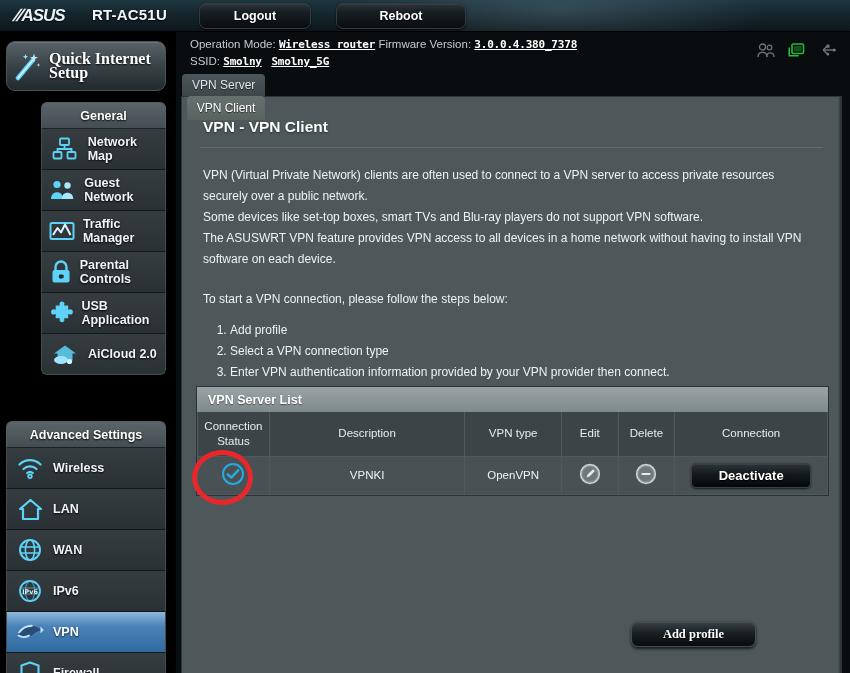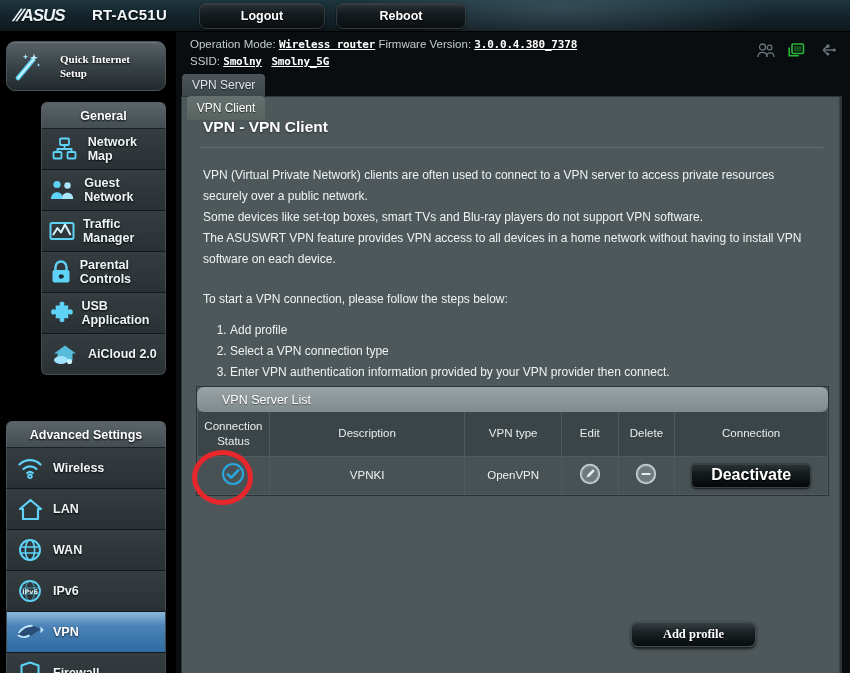--- a/index.html
+++ b/index.html
@@ -52,21 +52,21 @@
     border-radius: 7px;
     background: linear-gradient(180deg, #2b3439 0%, #161c20 40%, #0a0e11 100%);
     border: 1px solid #333b40;
     box-shadow: 0 1px 2px rgba(0,0,0,.8), inset 0 1px 0 rgba(255,255,255,.06);
     color: #fff;
     font-size: 12.5px; font-weight: bold;
     display: flex; align-items: center; justify-content: center;
     cursor: pointer;
     text-shadow: 0 1px 1px #000;
   }
-  #btn-logout { left: 199px; width: 126px; }
+  #btn-logout { left: 199px; width: 112px; }
   #btn-reboot { left: 336px; width: 130px; }
   #lang-select {
     position: absolute; left: 718px; top: 3px;
     width: 125px; height: 26px;
     border-radius: 7px;
     background: linear-gradient(180deg, #2b3439 0%, #161c20 40%, #0a0e11 100%);
     border: 1px solid #333b40;
     box-shadow: 0 1px 2px rgba(0,0,0,.8), inset 0 1px 0 rgba(255,255,255,.06);
     display: flex; align-items: center; justify-content: center;
     cursor: pointer;
@@ -140,24 +140,23 @@
     width: 160px; height: 50px;
     border-radius: 9px;
     background: linear-gradient(180deg, #596367 0%, #394246 50%, #222a2e 100%);
     border: 1px solid #4a5357;
     box-shadow: 0 1px 3px rgba(0,0,0,.9), inset 0 1px 0 rgba(255,255,255,.12);
     display: flex; align-items: center;
     cursor: pointer;
   }
   .qis-btn .qis-icon { width: 42px; display:flex; justify-content:center; }
   .qis-btn .qis-label {
-    font-size: 11px; font-weight: bold; color: #fff;
+    font-size: 16px; font-weight: bold; color: #fff;
     line-height: 14px; text-shadow: 0 1px 2px #000;
     font-family: "Liberation Serif", serif;
-    margin-left: 11px;
   }
 
   .nav-group { position: absolute; left: 6px; width: 160px; }
   #nav-general { top: 70px; padding-left: 35px; }
   #nav-advanced { top: 389px; }
 
   .group-title {
     height: 27px;
     border-radius: 6px 6px 0 0;
     background: linear-gradient(180deg, #5b6569 0%, #444d51 100%);
@@ -235,24 +234,23 @@
   
   .table-wrap {
     position: absolute; left: 14px; top: 289px;
     width: 633px;
     border: 1px solid #2b3336;
   }
   .table-title {
     height: 25px;
     background: linear-gradient(180deg, #9aa3a5 0%, #7f8a8c 100%);
     display: flex; align-items: center;
-    padding-left: 25px;
-    font-size: 12.5px; font-weight: normal; color: #fff;
+    padding-left: 11px;
+    font-size: 12.5px; font-weight: bold; color: #fff;
     text-shadow: 0 1px 1px rgba(0,0,0,.45);
-    border-radius: 7px;
   }
   table.vpn-table {
     width: 100%;
     border-collapse: collapse;
     background: #3b4447;
   }
   table.vpn-table th {
     background: #3b4447;
     color: #e8edee;
     font-size: 11.5px;
@@ -283,21 +281,21 @@
   }
   .icon-btn { cursor: pointer; display: inline-flex; }
 
   .deactivate-btn {
     display: inline-flex; align-items: center; justify-content: center;
     width: 120px; height: 25px;
     border-radius: 5px;
     background: linear-gradient(180deg, #2c3538 0%, #141a1c 45%, #05080a 100%);
     border: 1px solid #394245;
     box-shadow: 0 1px 2px rgba(0,0,0,.7), inset 0 1px 0 rgba(255,255,255,.07);
-    font-size: 16px; font-weight: bold; color: #fff;
+    font-size: 13px; font-weight: bold; color: #fff;
     text-shadow: 0 1px 1px #000;
     cursor: pointer;
   }
 
   .add-profile-btn {
     position: absolute; left: 449px; top: 524px;
     width: 125px; height: 26px;
     border-radius: 7px;
     background: linear-gradient(180deg, #394246 0%, #1a2124 45%, #080c0e 100%);
     border: 1px solid #444d51;

